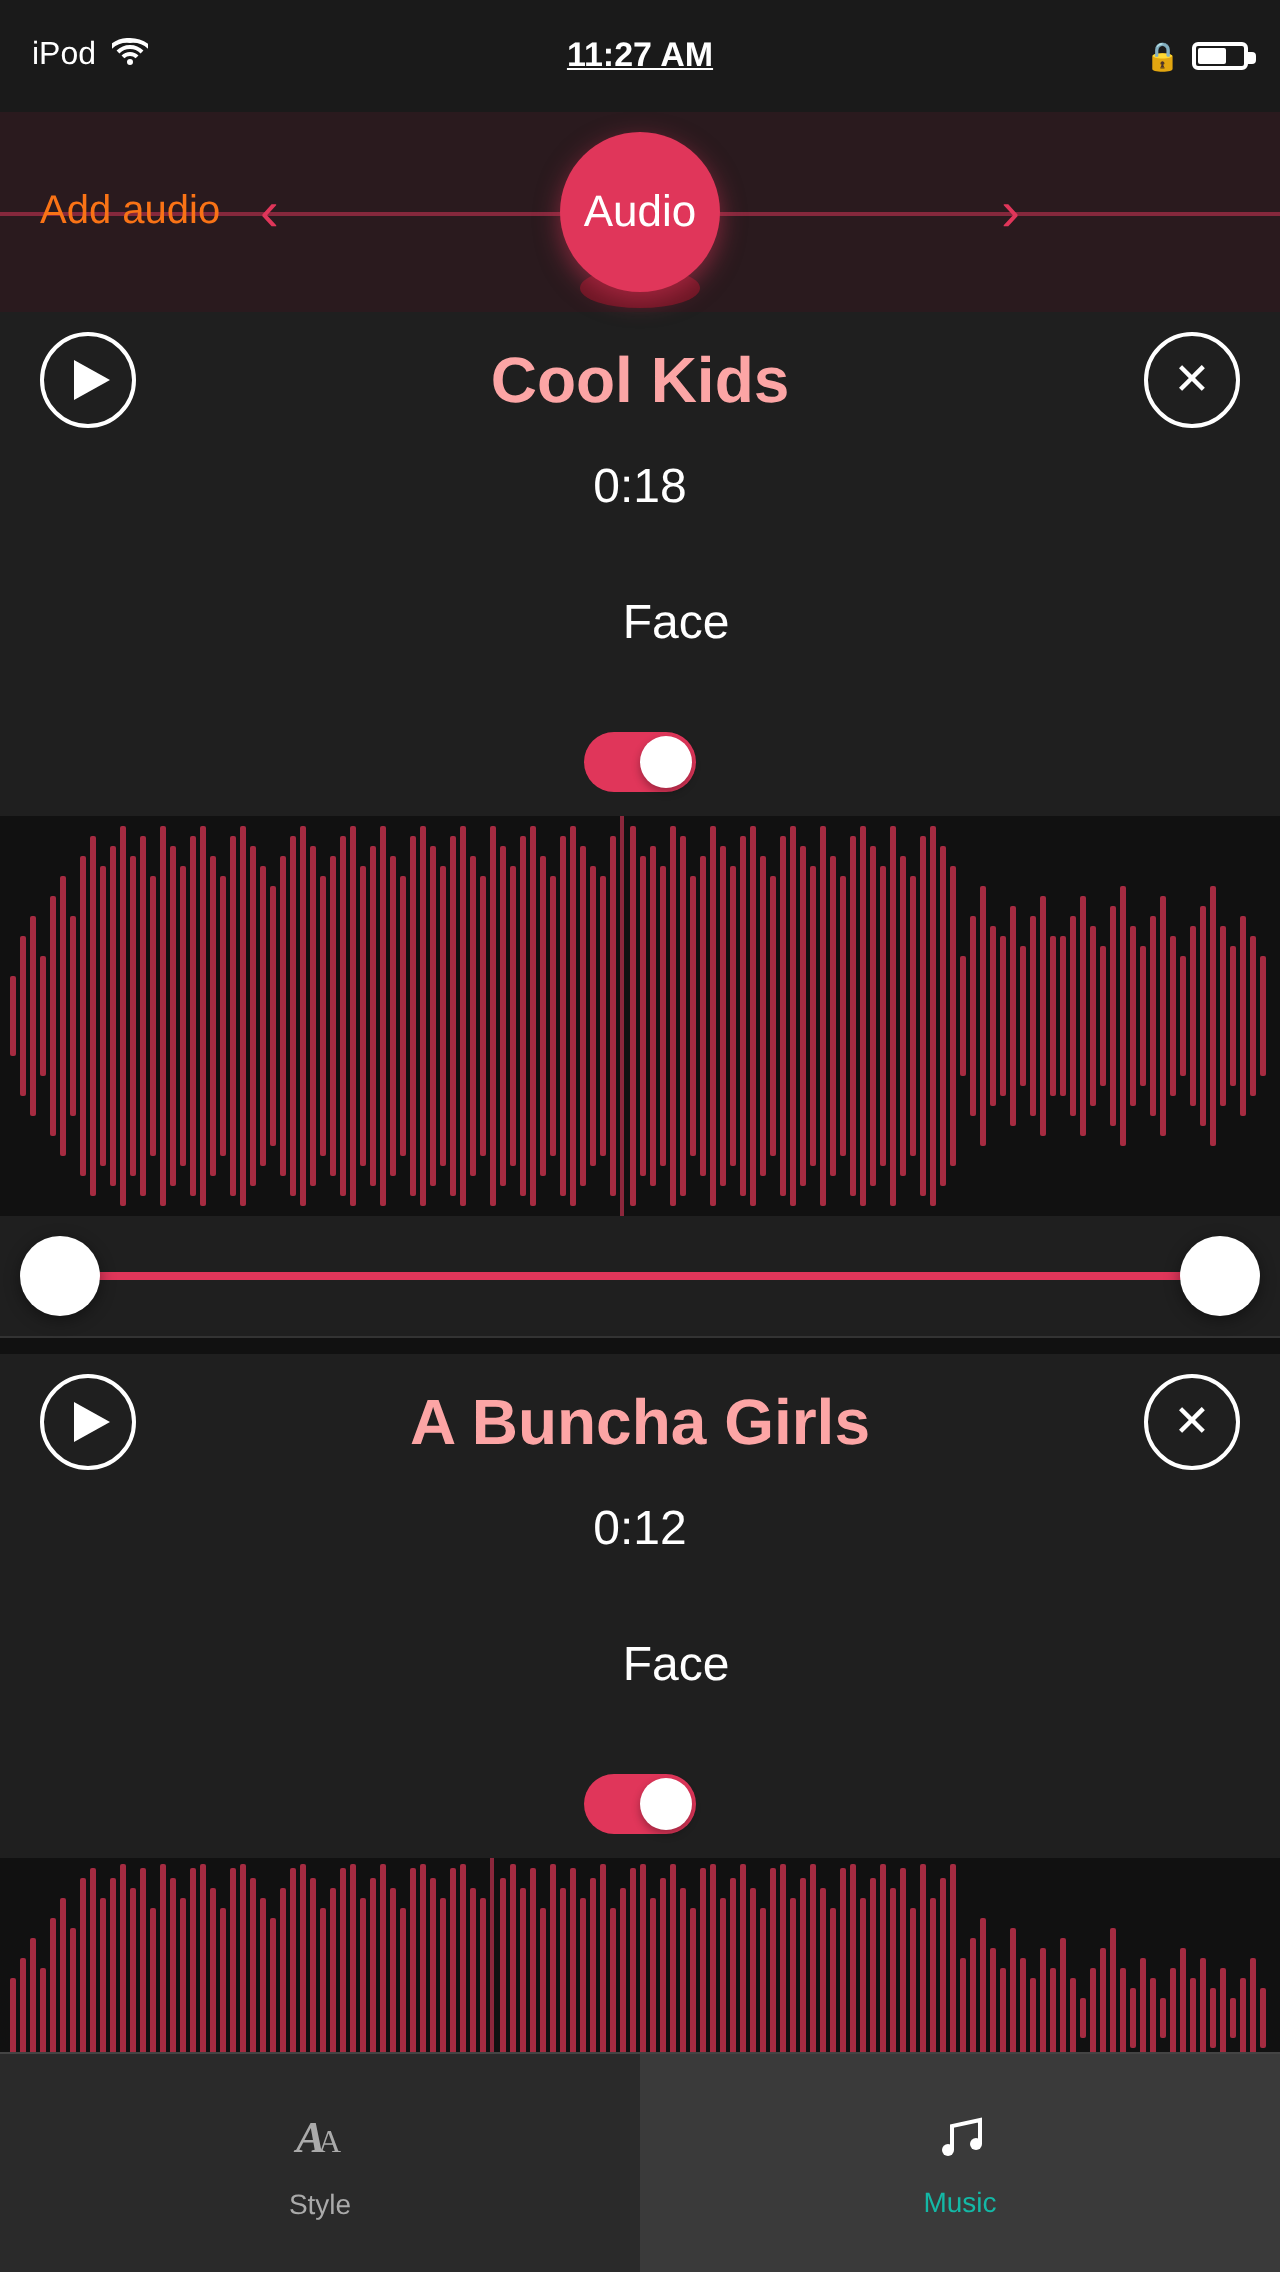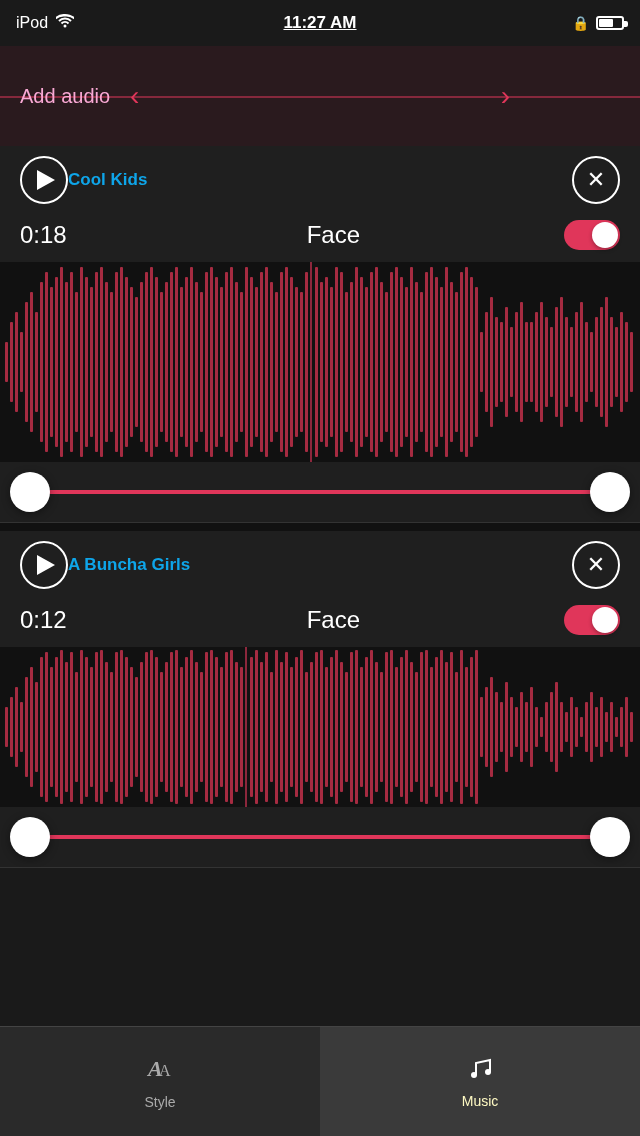--- a/index.html
+++ b/index.html
@@ -8,21 +8,21 @@
       height: 1136px;
       background: #1a1a1a;
       font-family: -apple-system, 'Helvetica Neue', sans-serif;
       color: #fff;
       overflow: hidden;
       position: relative;
     }
 
     
     .status-bar {
-      height: 46px;
+      height: 56px;
       background: #1a1a1a;
       display: flex;
       align-items: center;
       justify-content: space-between;
       padding: 0 16px;
     }
     .status-left { font-size: 16px; font-weight: 500; color: #fff; display: flex; align-items: center; gap: 8px; }
     .status-center { font-size: 17px; font-weight: 600; color: #fff; position: absolute; left: 50%; transform: translateX(-50%); text-decoration: underline; }
     .status-right { display: flex; align-items: center; gap: 6px; }
     .battery-icon { width: 28px; height: 14px; border: 2px solid #fff; border-radius: 3px; position: relative; }
@@ -36,21 +36,21 @@
       position: relative;
       display: flex;
       align-items: center;
       justify-content: center;
     }
     .add-audio-btn {
       position: absolute;
       left: 20px;
       top: 50%;
       transform: translateY(-50%);
-      color: #f9a8d4;
+      color: #f97316;
       font-size: 20px;
       font-weight: 400;
       background: none;
       border: none;
       cursor: pointer;
     }
     .audio-circle {
       width: 80px;
       height: 80px;
       background: #e0365a;
@@ -122,23 +122,24 @@
     }
     .play-btn .play-triangle {
       width: 0;
       height: 0;
       border-top: 10px solid transparent;
       border-bottom: 10px solid transparent;
       border-left: 18px solid #fff;
       margin-left: 4px;
     }
     .track-title {
-      font-size: 17px;
+      font-size: 32px;
       font-weight: 700;
-      color: #0ea5e9;
+      color: #fca5a5;
+      text-align: center;
       flex: 1;
     }
     .close-btn {
       width: 48px;
       height: 48px;
       border: 2px solid #fff;
       border-radius: 50%;
       display: flex;
       align-items: center;
       justify-content: center;
@@ -146,23 +147,24 @@
       cursor: pointer;
       color: #fff;
       font-size: 22px;
       font-weight: 300;
     }
 
     
     .track-info {
       display: flex;
       align-items: center;
-      justify-content: space-between;
-      gap: 17px;
+      justify-content: flex-start;
+      gap: 40px;
       padding: 6px 20px 12px;
+      flex-direction: column;
     }
     .track-time {
       font-size: 24px;
       color: #fff;
       font-weight: 300;
     }
     .track-face-label {
       font-size: 24px;
       color: #fff;
       font-weight: 300;
@@ -258,21 +260,21 @@
       flex-direction: column;
       align-items: center;
       justify-content: center;
       gap: 6px;
       cursor: pointer;
       color: #aaa;
       font-size: 14px;
     }
     .tab-item.active {
       background: #3a3a3a;
-      color: #fef9c3;
+      color: #14b8a6;
       text-align: center;
     }
     .tab-icon {
       font-size: 26px;
       line-height: 1;
     }
     .tab-label {
       font-size: 14px;
     }
 
@@ -298,20 +300,26 @@
     <span style="font-size:14px;">🔒</span>
     <div class="battery-icon">
       <div class="battery-fill"></div>
     </div>
   </div>
 </div>
 
 <div class="header">
   <div class="header-line"></div>
   <span class="arrow-left">‹</span>
+  <div style="position:relative; z-index:2; display:flex; flex-direction:column; align-items:center;">
+    <div class="audio-circle">
+      <span>Audio</span>
+    </div>
+    <div class="audio-circle-shadow"></div>
+  </div>
   <span class="arrow-right">›</span>
   <button class="add-audio-btn">
     <span>Add audio</span>
   </button>
 </div>
 
 <div class="track-card">
   <div class="track-header">
     <button class="play-btn">
       <div class="play-triangle"></div>

